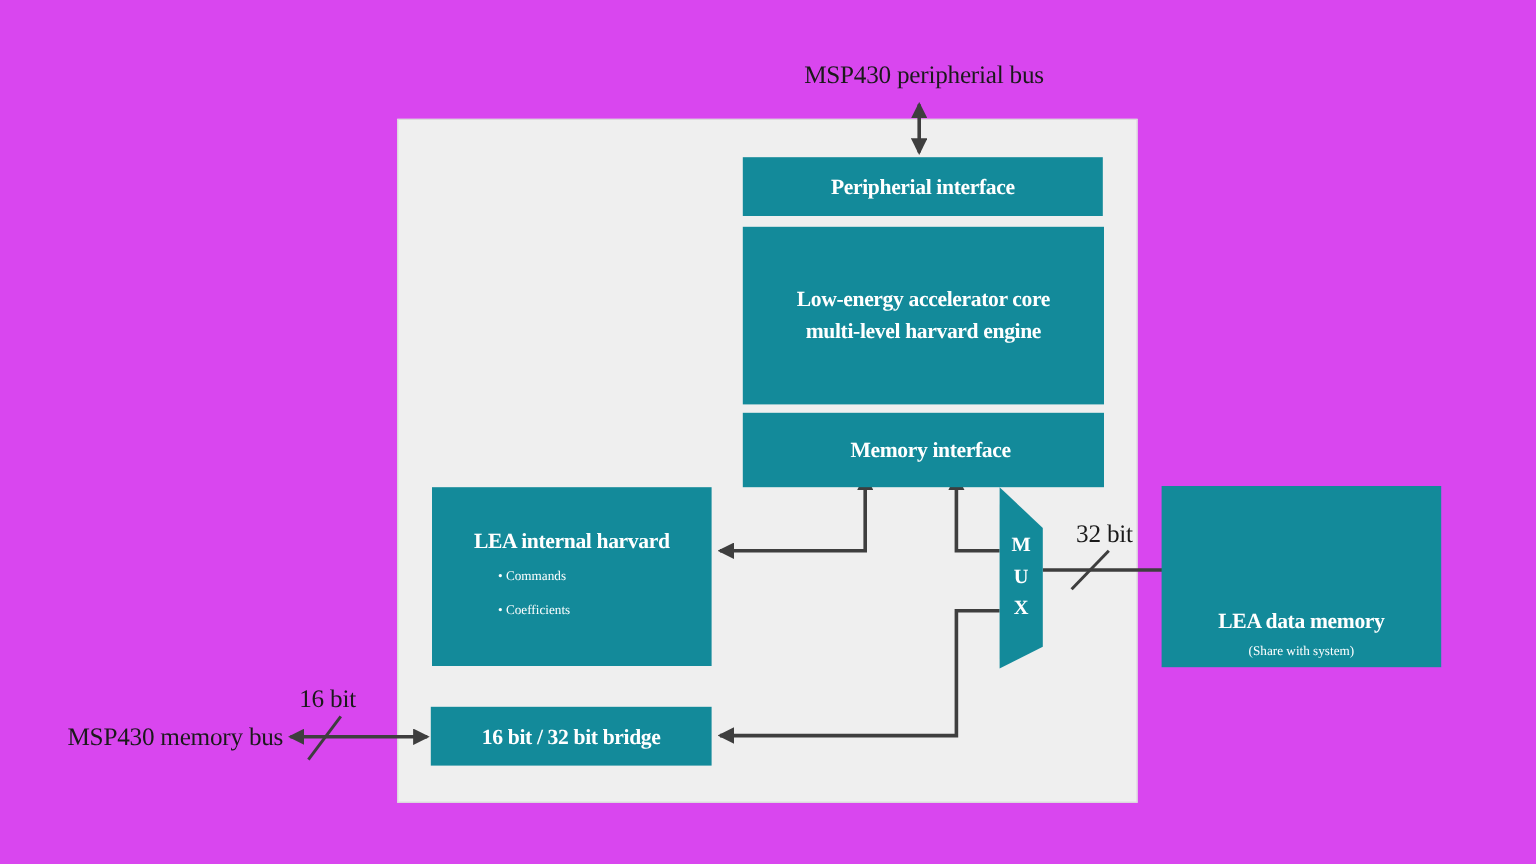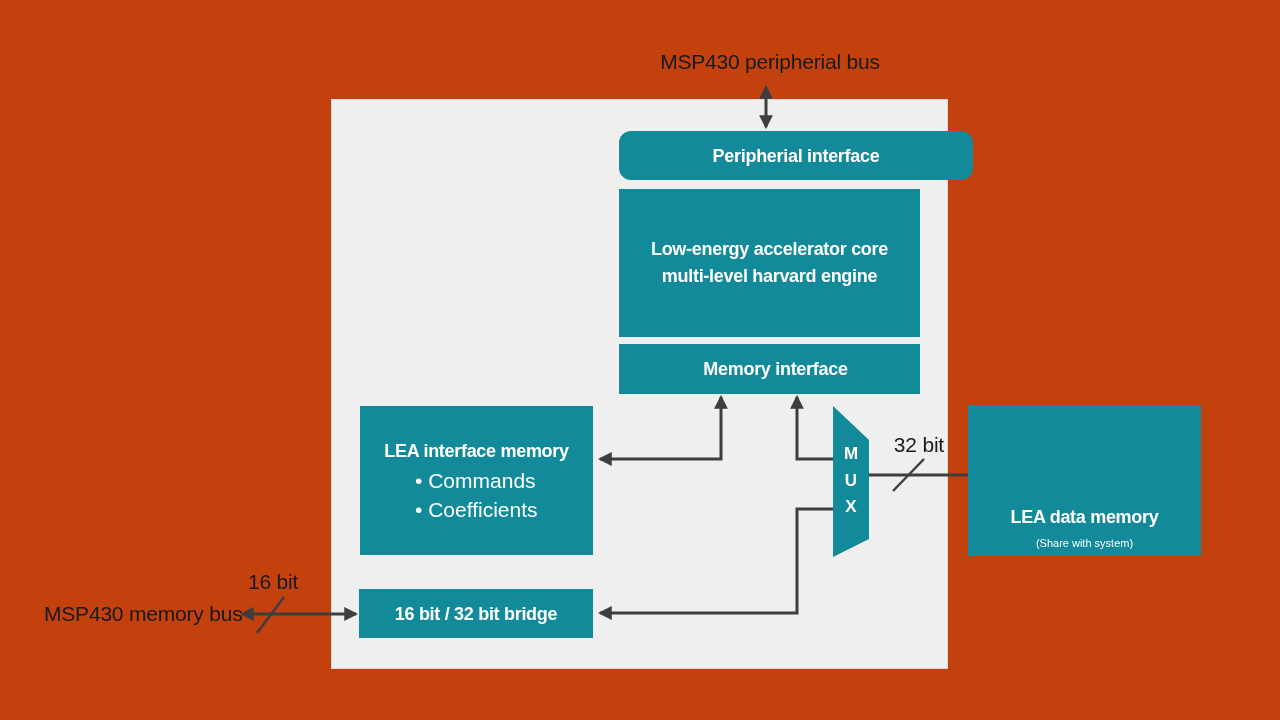--- a/index.html
+++ b/index.html
@@ -1,42 +1,42 @@
 <!DOCTYPE html>
 <html><head>
 <meta charset="utf-8">
 <style>
   html,body{margin:0;padding:0;background:#ffffff;}
   .stage{
-    position:relative;width:1280px;height:720px;background:#c2410c;
-    font-family:Liberation Sans, sans-serif;overflow:hidden;color:#1a1a1a;
+    position:relative;width:1280px;height:720px;background:#d946ef;
+    font-family:Liberation Serif, serif;overflow:hidden;color:#1a1a1a;
   }
   .panel{
     position:absolute;left:331px;top:99px;width:615px;height:568px;
     background:#efefef;border:1px solid #dadada;
   }
   .wires{position:absolute;left:0;top:0;width:1280px;height:720px;}
   .wires path.wire{stroke:#3e3e3e;stroke-width:3;fill:none;}
   .wires path.slash{stroke:#3e3e3e;stroke-width:2.5;fill:none;}
   .wires marker path{fill:#3e3e3e;}
   .block{
     position:absolute;background:#138a9a;color:#ffffff;
     display:flex;flex-direction:column;align-items:center;justify-content:center;
     text-align:center;box-sizing:border-box;
   }
   .block .t{font-weight:bold;font-size:18px;letter-spacing:-0.3px;line-height:24px;}
   .block .sub{font-size:11px;line-height:26px;}
-  #b-pi{left:619px;top:131px;width:354px;height:49px;border-radius:12px;}
+  #b-pi{left:619px;top:131px;width:300px;height:49px;}
   #b-core{left:619px;top:189px;width:301px;height:148px;}
   #b-core .t{line-height:27px;}
-  #b-mi{left:619px;top:344px;width:301px;height:50px;padding-left:12px;}
+  #b-mi{left:619px;top:344px;width:301px;height:62px;padding-left:12px;}
   #b-im{left:360px;top:406px;width:233px;height:149px;align-items:stretch;}
   #b-im .t{line-height:26px;}
   #b-im ul{margin:2px 0 0 55px;padding:0;list-style:none;text-align:left;}
-  #b-im li{font-size:21px;line-height:29px;}
+  #b-im li{font-size:11px;line-height:29px;}
   #b-im li::before{content:"\2022\00a0";}
   #b-br{left:359px;top:589px;width:234px;height:49px;}
   #b-dm{left:968px;top:405px;width:233px;height:151px;justify-content:flex-end;}
   #b-dm .t{line-height:26px;}
   .mux-letters{
     position:absolute;left:836px;top:441px;width:30px;
     display:flex;flex-direction:column;align-items:center;
     color:#ffffff;font-weight:bold;font-size:17px;line-height:26.5px;
   }
   .flabel{
@@ -81,21 +81,21 @@
   <div class="block" id="b-core">
     <span class="t">Low-energy accelerator core</span>
     <span class="t">multi-level harvard engine</span>
   </div>
 
   <div class="block" id="b-mi">
     <span class="t">Memory interface</span>
   </div>
 
   <div class="block" id="b-im">
-    <span class="t">LEA interface memory</span>
+    <span class="t">LEA internal harvard</span>
     <ul>
       <li>Commands</li>
       <li>Coefficients</li>
     </ul>
   </div>
 
   <div class="block" id="b-br">
     <span class="t">16 bit / 32 bit bridge</span>
   </div>
 

